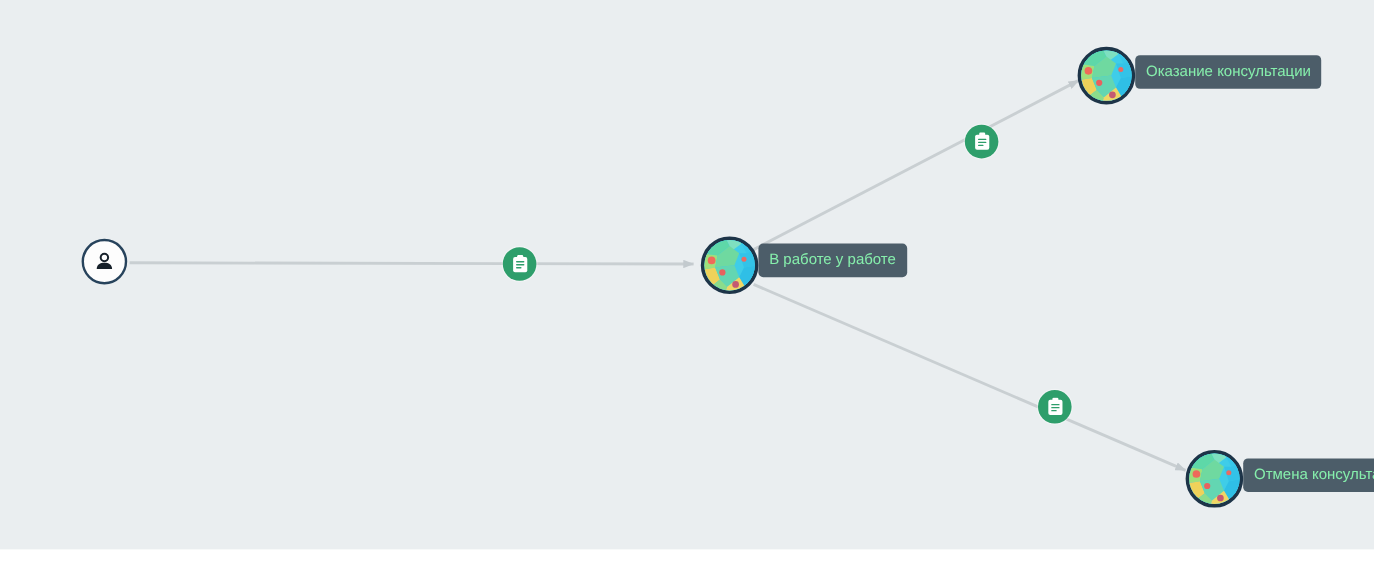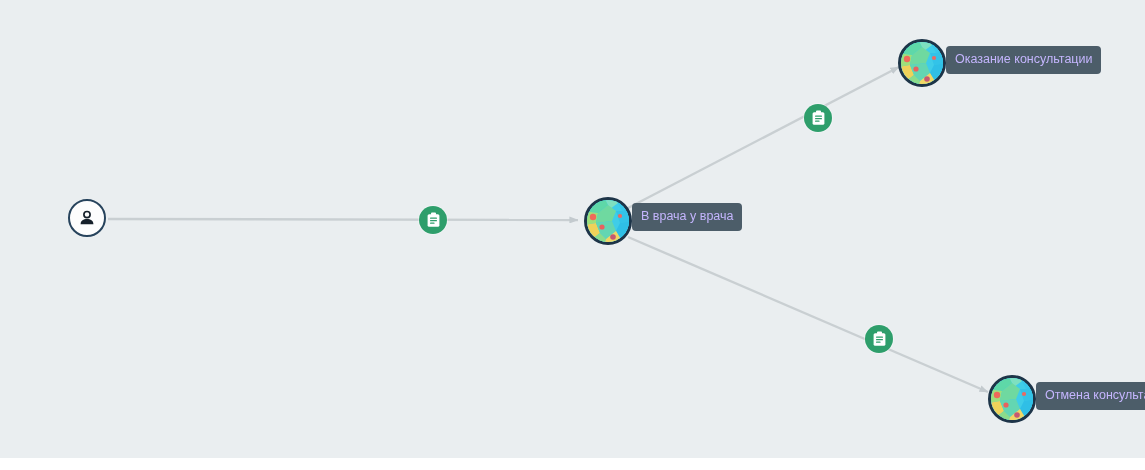--- a/index.html
+++ b/index.html
@@ -62,21 +62,21 @@
     left: -3px;
     top: -3px;
     width: 48px;
     height: 48px;
     border-radius: 50%;
   }
   
   .node-label {
     position: absolute;
     background: #4c5d69;
-    color: #c4b5fd;
+    color: #86efac;
     font-size: 12.5px;
     line-height: 1;
     padding: 7px 9px 8px 9px;
     border-radius: 4px;
     white-space: nowrap;
     font-family: "Liberation Sans", sans-serif;
   }
   
   .edge-badge {
     position: absolute;
@@ -155,21 +155,21 @@
           <path d="M6,44 L16,36 L22,42 L20,48 L4,48 Z" fill="#8bdc8b"></path>
           <path d="M22,42 L32,34 L38,44 L34,48 L20,48 Z" fill="#f0d765"></path>
           <path d="M38,44 L48,40 L48,48 L34,48 Z" fill="#43cbe0"></path>
           <circle cx="9" cy="20" r="3.2" fill="#ef6a5a"></circle>
           <circle cx="18" cy="30" r="2.6" fill="#e8615f"></circle>
           <circle cx="29" cy="40" r="2.8" fill="#c45a72"></circle>
           <circle cx="36" cy="19" r="2.1" fill="#ea6a63"></circle>
         </g>
       </svg>
     </div>
-    <div class="node-label" style="left:632px; top:203px;">В врача у врача</div>
+    <div class="node-label" style="left:632px; top:203px;">В работе у работе</div>
 
     <div class="node node-globe" style="left:898px; top:39px;">
       <svg class="globe-img" width="48" height="48" viewBox="0 0 48 48" xmlns="http://www.w3.org/2000/svg">
         <g clip-path="url(#globeClip)">
           <rect x="0" y="0" width="48" height="48" fill="#3fcde8"></rect>
           <path d="M0,0 L20,0 L24,8 L14,16 L0,14 Z" fill="#5ed8a8"></path>
           <path d="M20,0 L30,0 L34,6 L26,12 L24,8 Z" fill="#7ee0c0"></path>
           <path d="M30,0 L48,0 L48,10 L38,14 L34,6 Z" fill="#37c7ea"></path>
           <path d="M0,14 L14,16 L12,26 L0,28 Z" fill="#9fe07a"></path>
           <path d="M14,16 L24,8 L32,14 L28,24 L12,26 Z" fill="#6fd9a0"></path>

